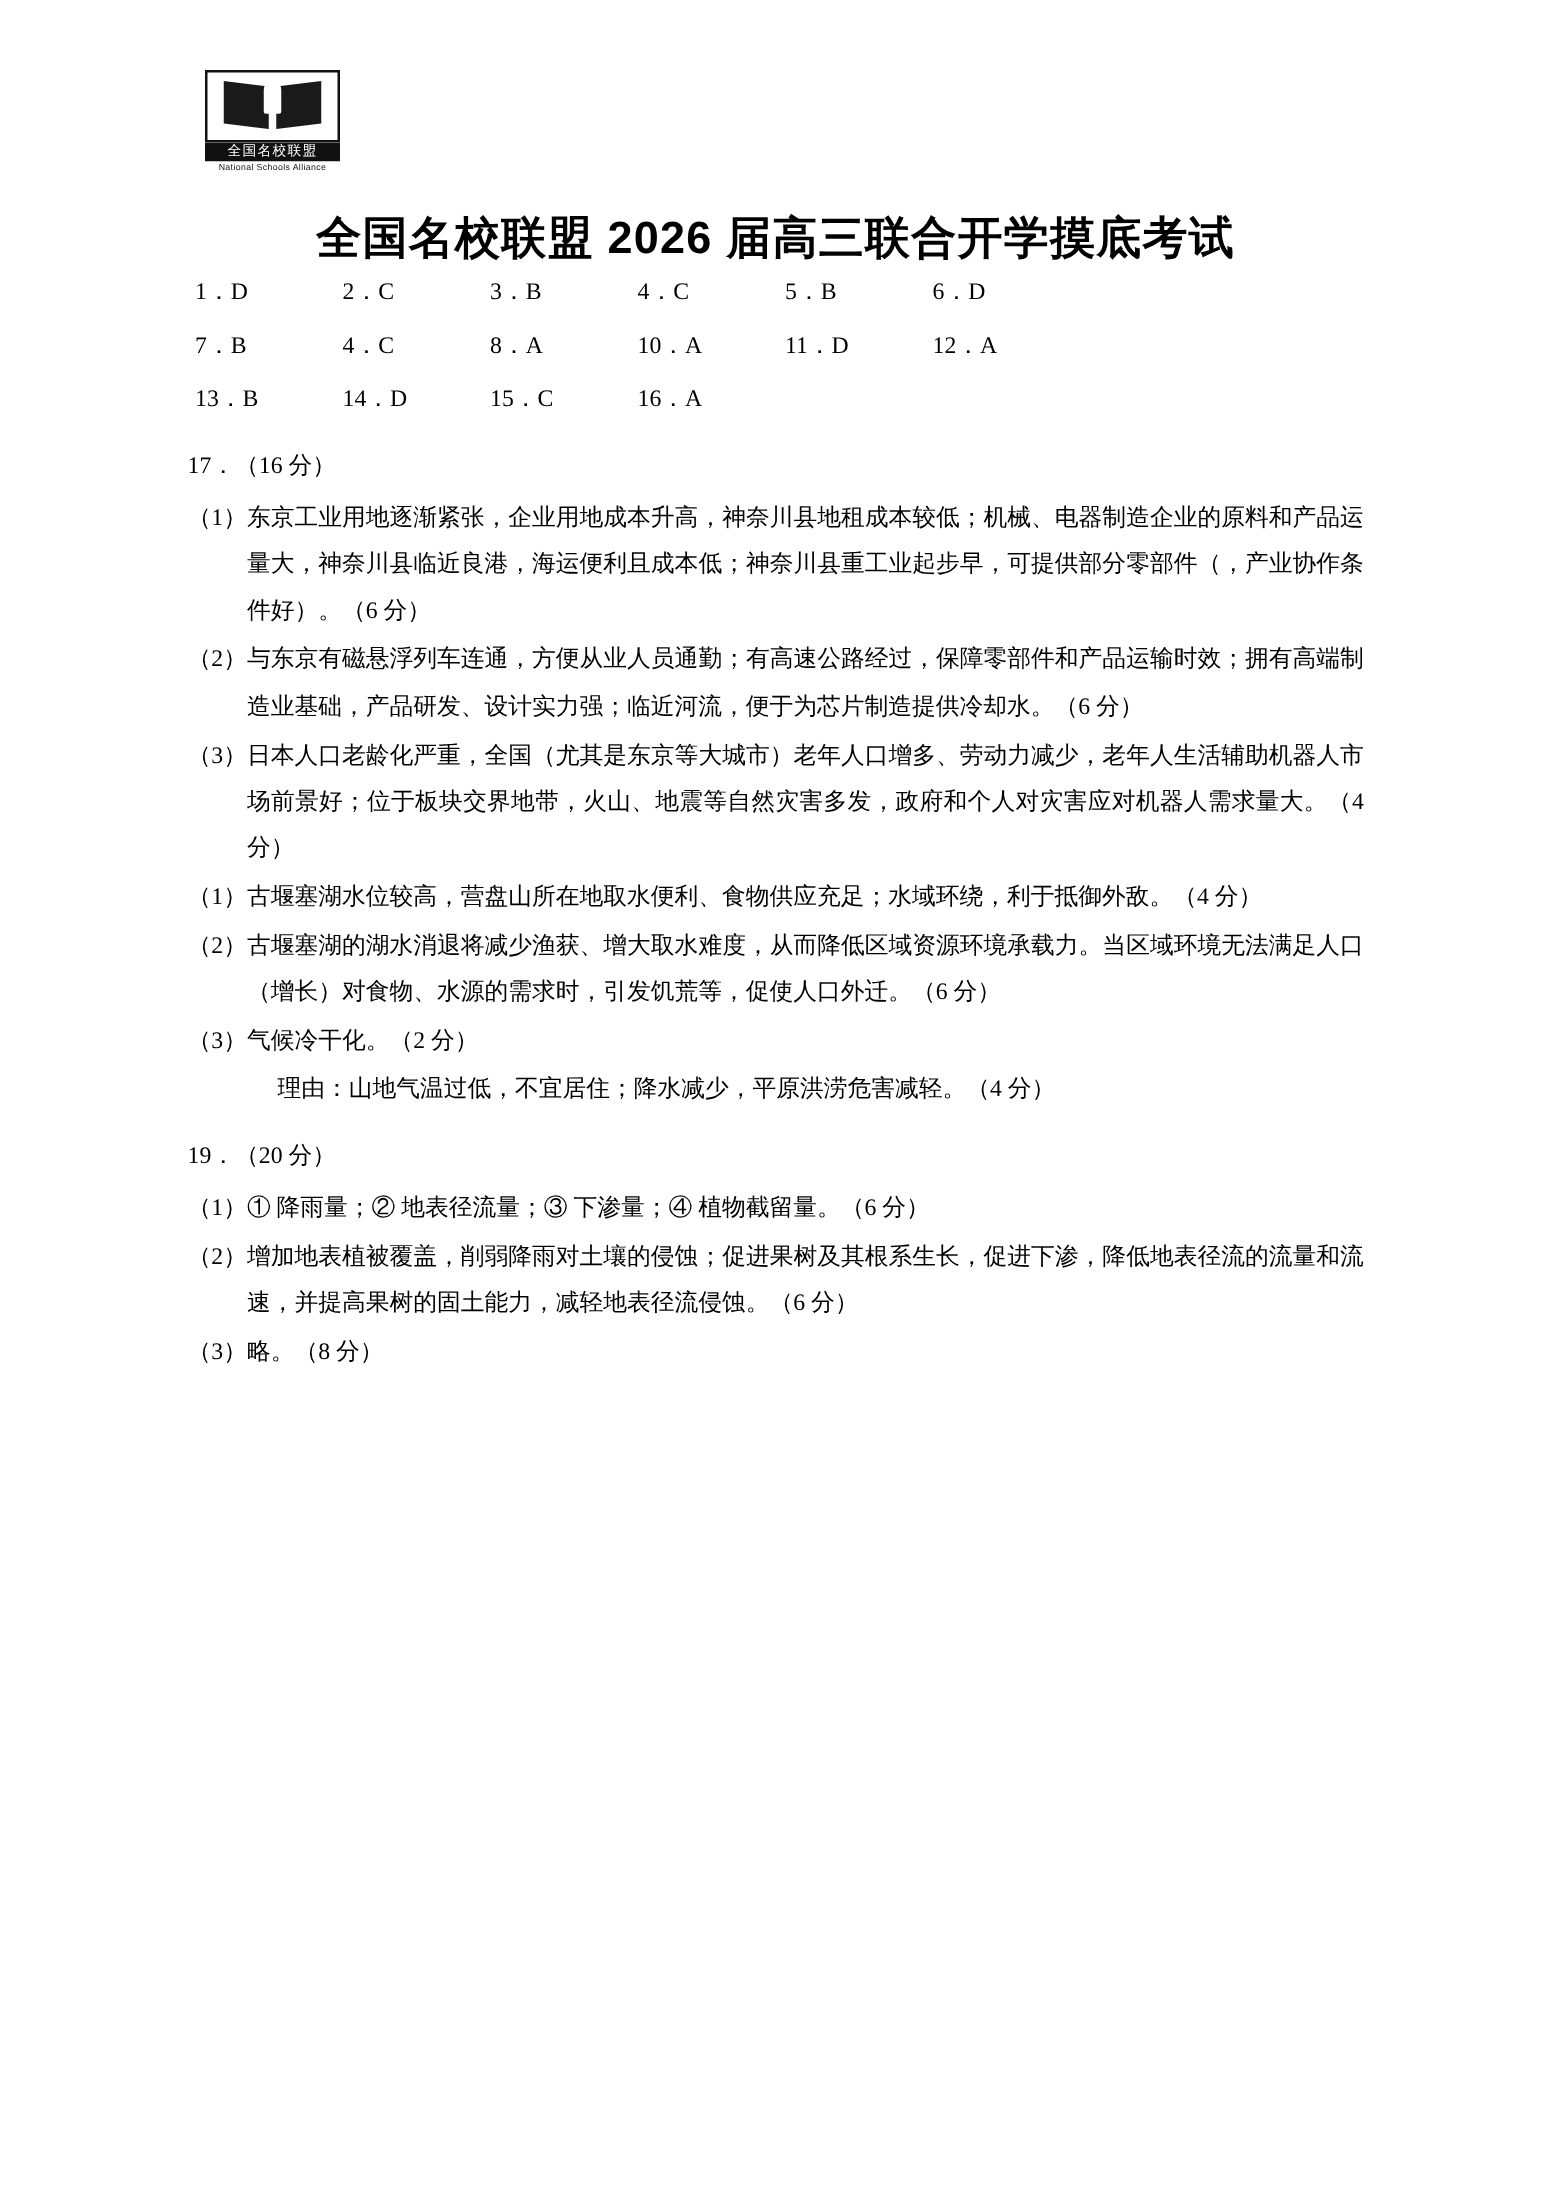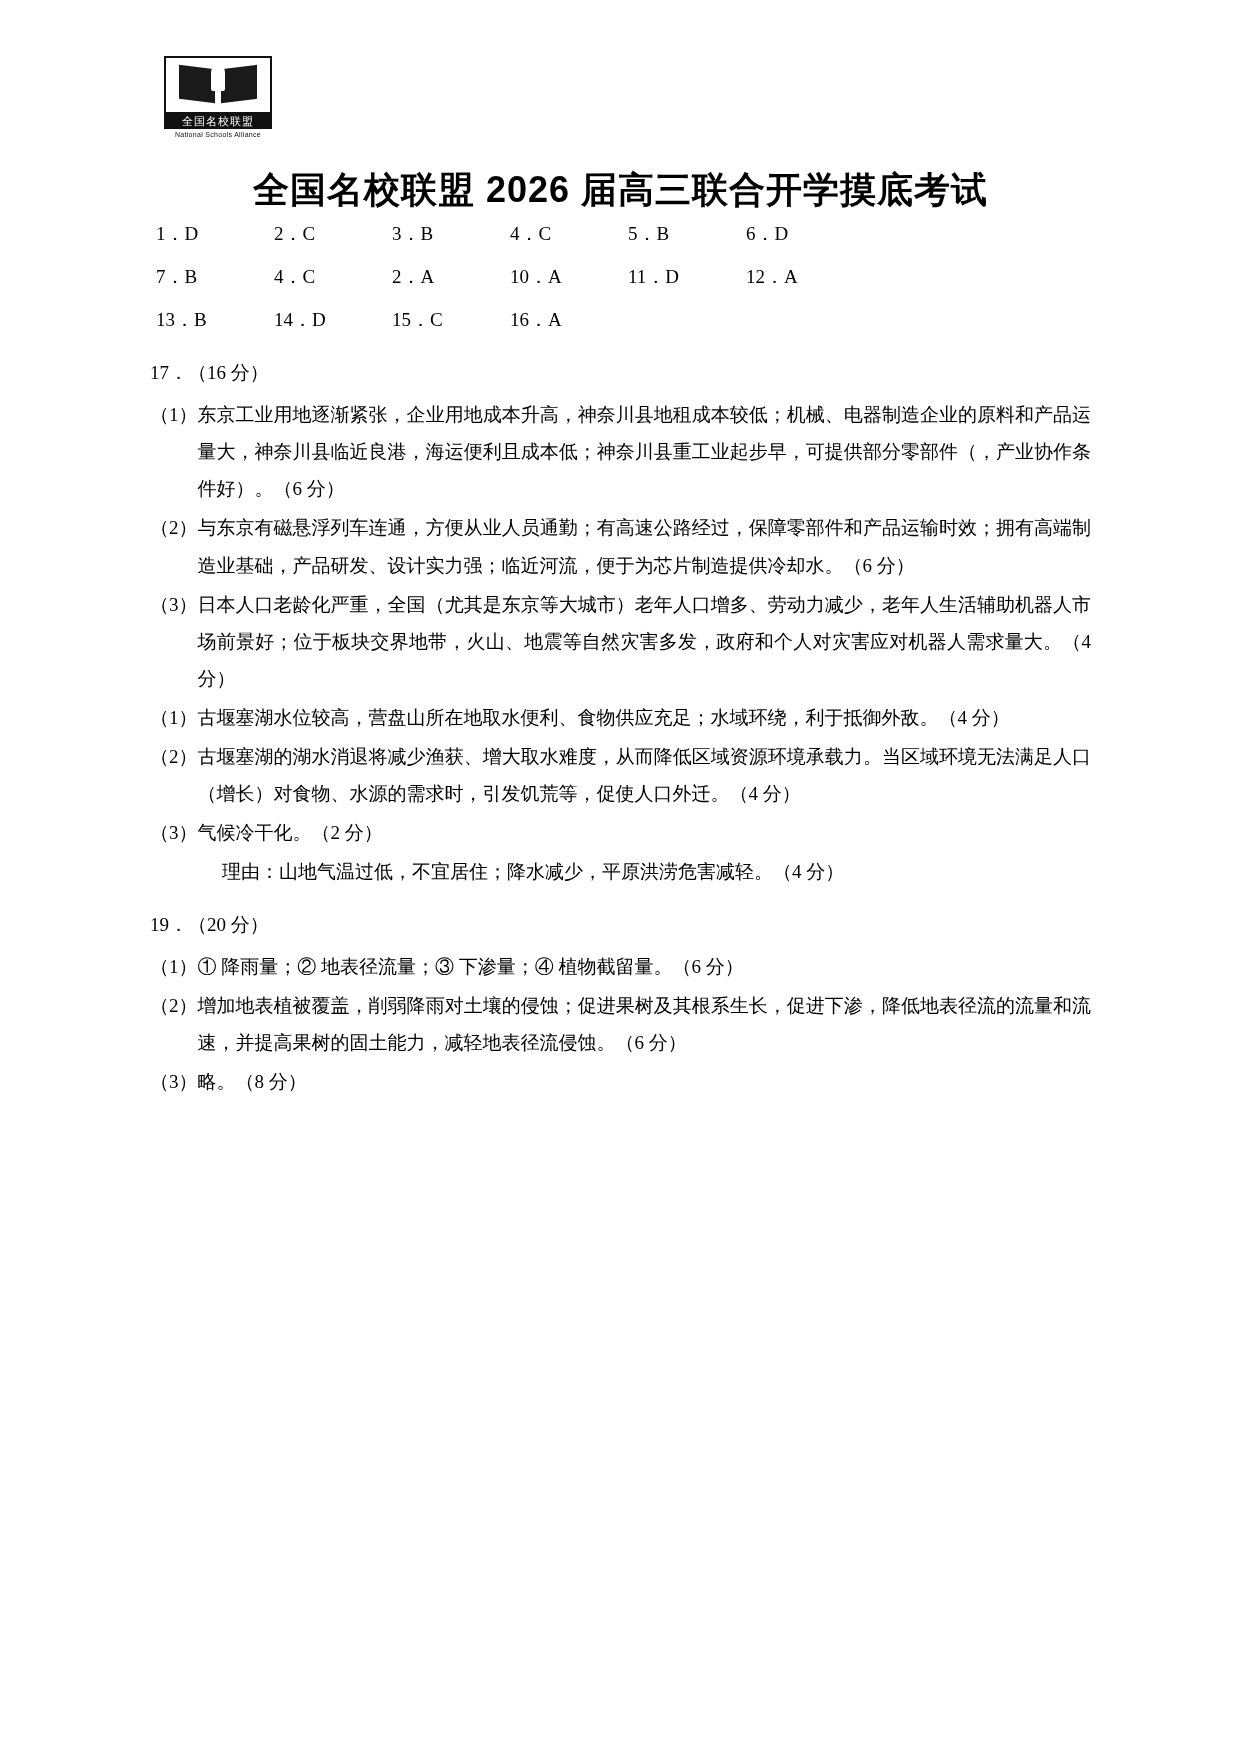--- a/index.html
+++ b/index.html
@@ -184,21 +184,21 @@
     <div class="answer-cell">1．D</div>
     <div class="answer-cell">2．C</div>
     <div class="answer-cell">3．B</div>
     <div class="answer-cell">4．C</div>
     <div class="answer-cell">5．B</div>
     <div class="answer-cell">6．D</div>
   </div>
   <div class="answer-row">
     <div class="answer-cell">7．B</div>
     <div class="answer-cell">4．C</div>
-    <div class="answer-cell">2．A</div>
+    <div class="answer-cell">8．A</div>
     <div class="answer-cell">10．A</div>
     <div class="answer-cell">11．D</div>
     <div class="answer-cell">12．A</div>
   </div>
   <div class="answer-row">
     <div class="answer-cell">13．B</div>
     <div class="answer-cell">14．D</div>
     <div class="answer-cell">15．C</div>
     <div class="answer-cell">16．A</div>
     <div class="answer-cell"></div>
@@ -219,21 +219,21 @@
     <span class="item-label">（3）</span>
     <span class="item-body">日本人口老龄化严重，全国（尤其是东京等大城市）老年人口增多、劳动力减少，老年人生活辅助机器人市场前景好；位于板块交界地带，火山、地震等自然灾害多发，政府和个人对灾害应对机器人需求量大。（4 分）</span>
   </div>
 
   <div class="item">
     <span class="item-label">（1）</span>
     <span class="item-body">古堰塞湖水位较高，营盘山所在地取水便利、食物供应充足；水域环绕，利于抵御外敌。（4 分）</span>
   </div>
   <div class="item">
     <span class="item-label">（2）</span>
-    <span class="item-body">古堰塞湖的湖水消退将减少渔获、增大取水难度，从而降低区域资源环境承载力。当区域环境无法满足人口（增长）对食物、水源的需求时，引发饥荒等，促使人口外迁。（4 分）</span>
+    <span class="item-body">古堰塞湖的湖水消退将减少渔获、增大取水难度，从而降低区域资源环境承载力。当区域环境无法满足人口（增长）对食物、水源的需求时，引发饥荒等，促使人口外迁。（6 分）</span>
   </div>
   <div class="item">
     <span class="item-label">（3）</span>
     <span class="item-body">气候冷干化。（2 分）</span>
   </div>
   <div class="sub-line">理由：山地气温过低，不宜居住；降水减少，平原洪涝危害减轻。（4 分）</div>
 
   <div class="q-head">19．（20 分）</div>
   <div class="item">
     <span class="item-label">（1）</span>

